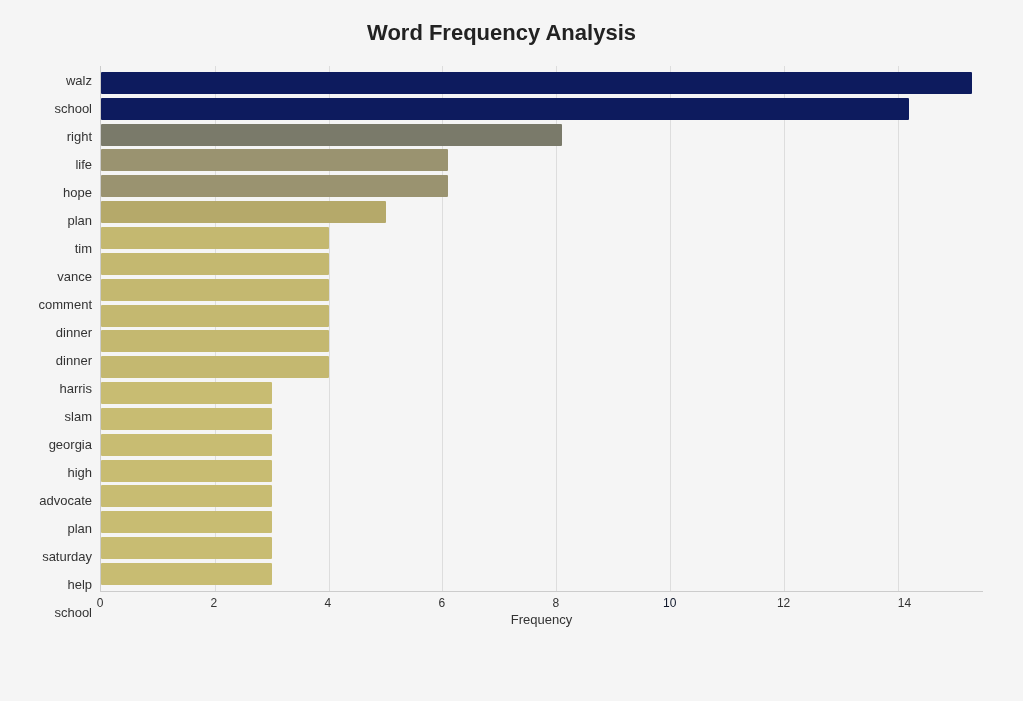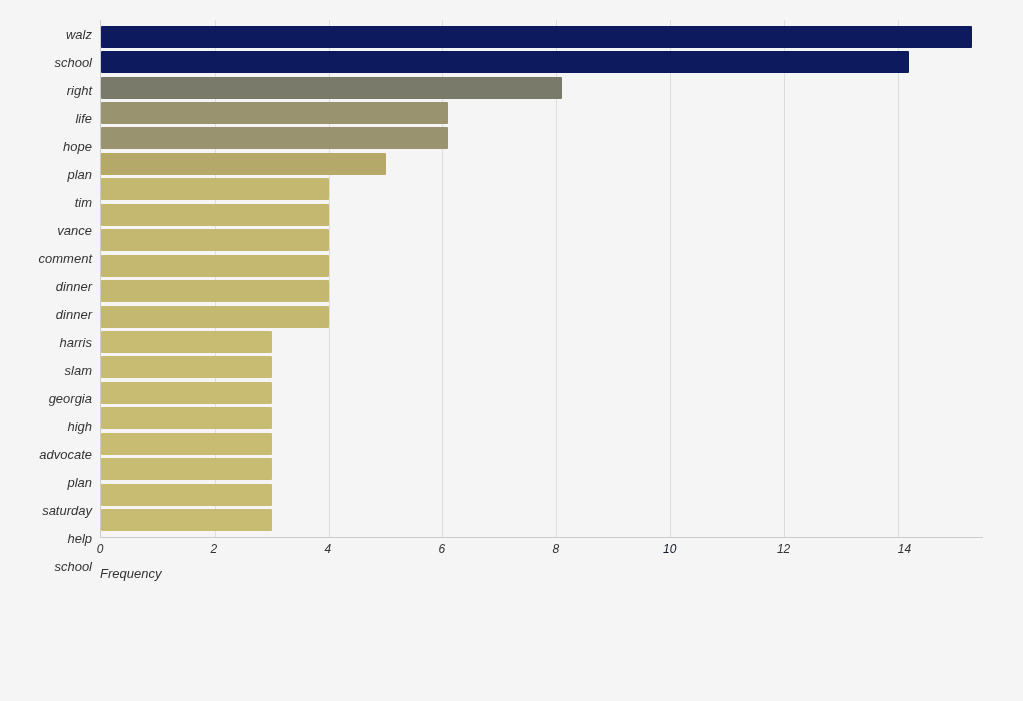--- a/index.html
+++ b/index.html
@@ -23,21 +23,20 @@
       font-size: 22px;
       font-weight: bold;
       margin-bottom: 20px;
       color: #222;
     }
     .chart-area {
       display: flex;
       flex-direction: row;
       width: 100%;
       height: calc(100% - 60px);
-      font-style: italic;
     }
     .y-axis {
       display: flex;
       flex-direction: column;
       justify-content: space-around;
       align-items: flex-end;
       padding-right: 8px;
       min-width: 80px;
     }
     .y-label {
@@ -82,30 +81,31 @@
       padding-top: 5px;
       position: relative;
     }
     .x-tick {
       font-size: 12px;
       color: #333;
       text-align: center;
       min-width: 20px;
     }
     .x-axis-label {
-      text-align: left;
+      text-align: center;
       font-size: 13px;
       color: #333;
-      margin-top: 8px;
+      margin-top: 0;
     }
   </style>
 </head>
 <body>
 
 <div class="chart-container">
+  <div class="chart-title">Word Frequency Analysis</div>
   <div class="chart-area">
     <div class="y-axis" id="y-axis">
         <div class="y-label">walz</div>
         <div class="y-label">school</div>
         <div class="y-label">right</div>
         <div class="y-label">life</div>
         <div class="y-label">hope</div>
         <div class="y-label">plan</div>
         <div class="y-label">tim</div>
         <div class="y-label">vance</div>

